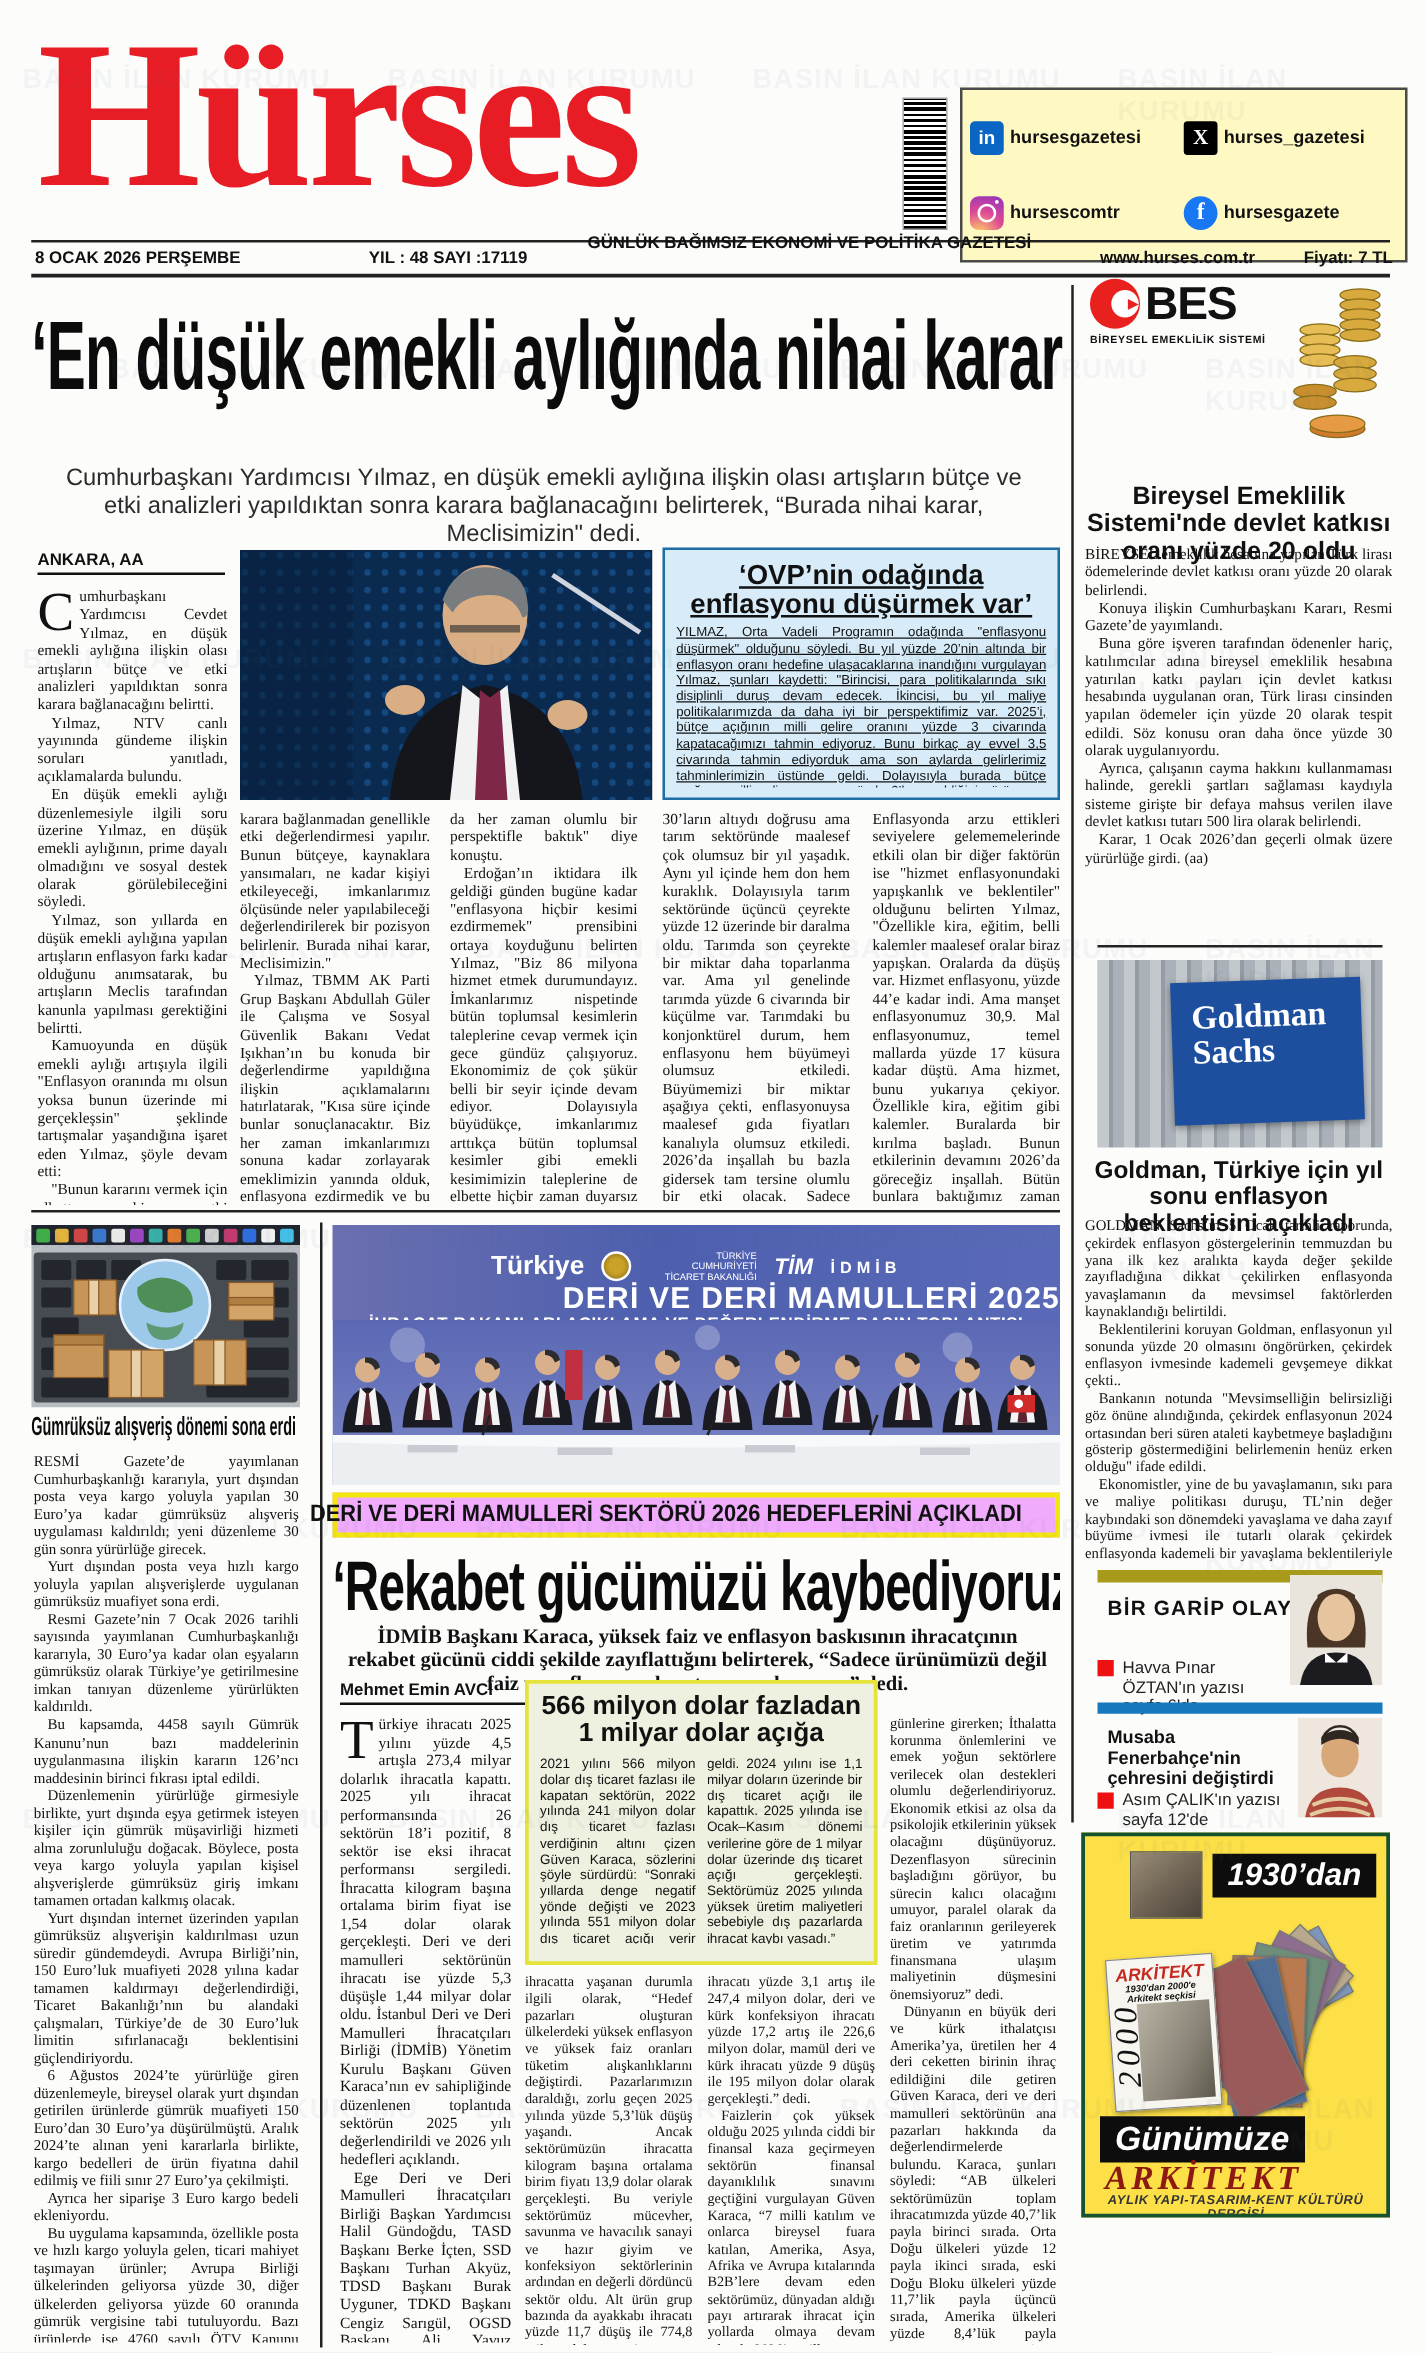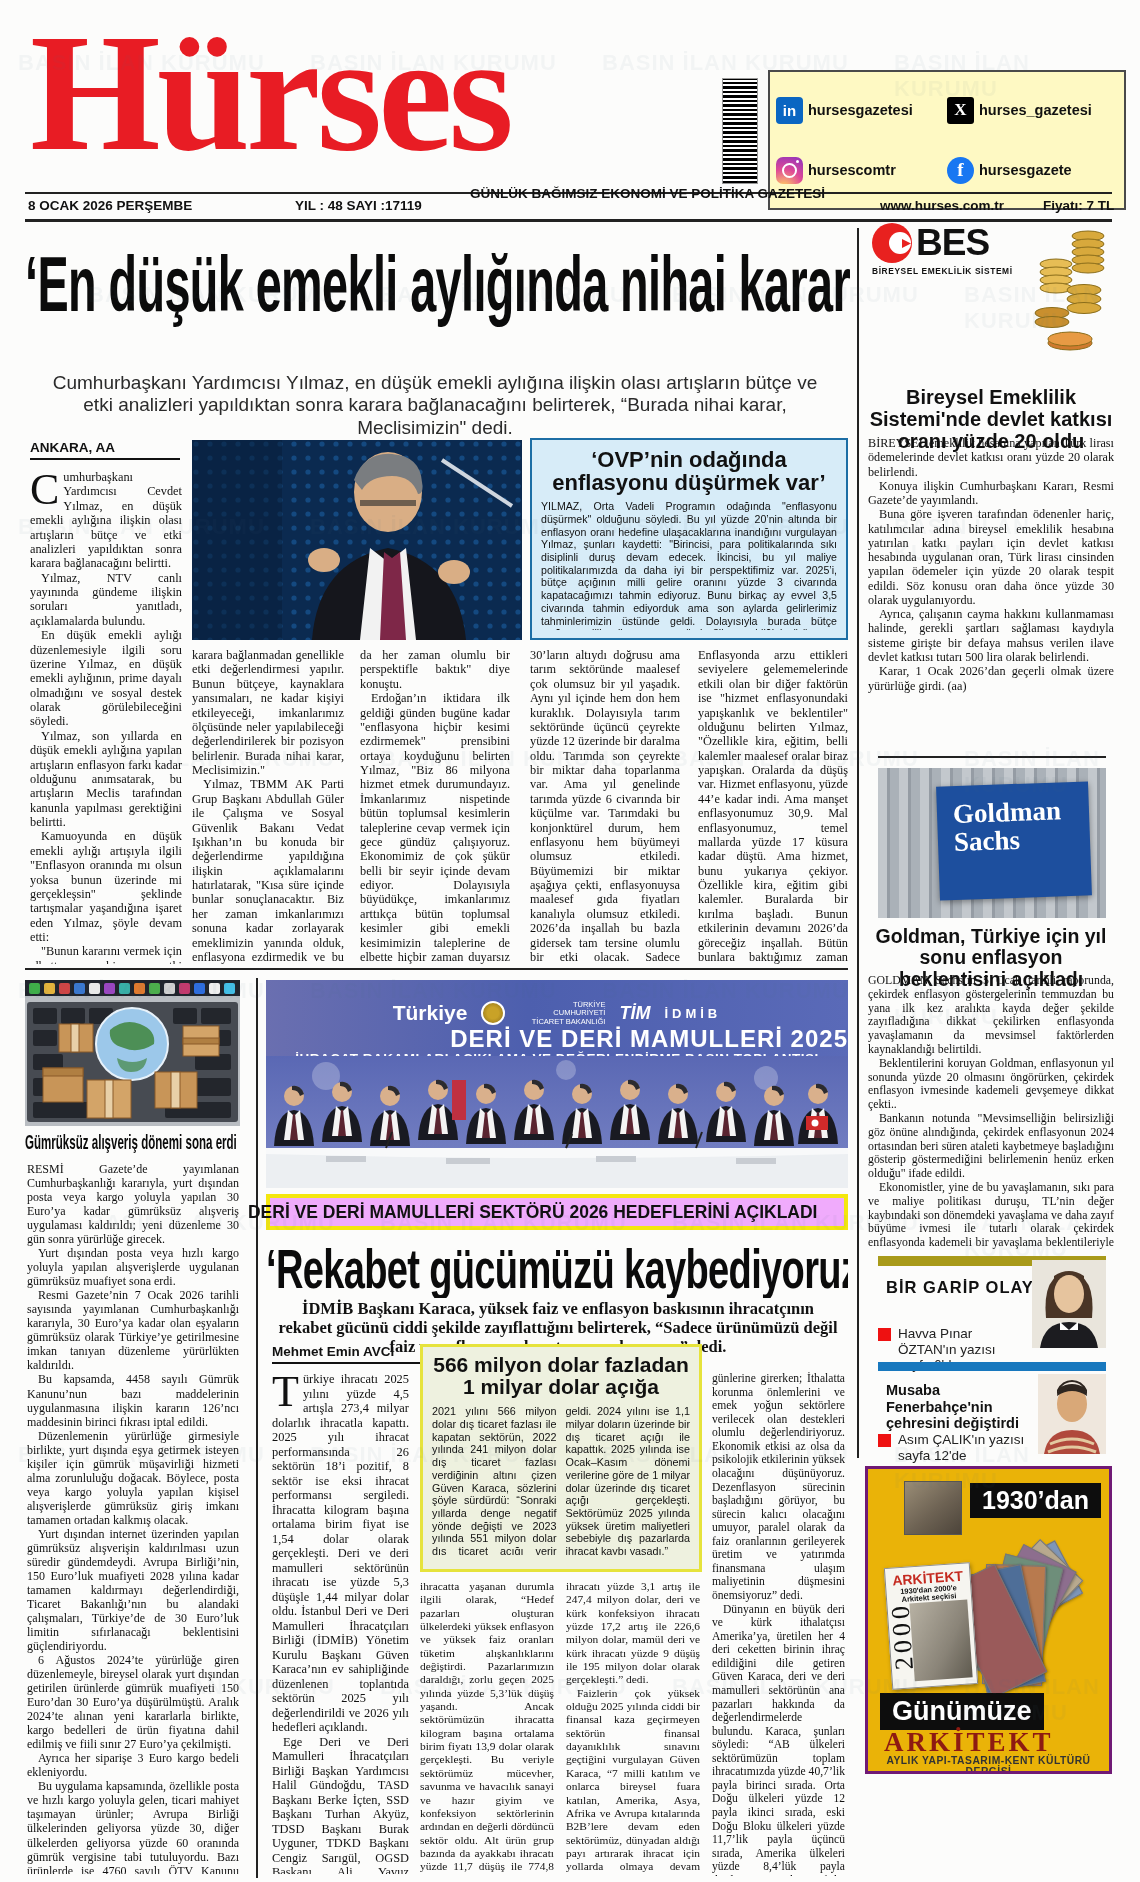--- a/index.html
+++ b/index.html
@@ -40,21 +40,21 @@
   .huge{font-family:"Liberation Sans",sans-serif;font-weight:bold;color:#0b0b0b;letter-spacing:-1px;}
   .subhead{font-family:"Liberation Sans",sans-serif;font-size:19px;color:#2b2b2b;line-height:1.18;}
   .byline{font-family:"Liberation Sans",sans-serif;font-weight:bold;font-size:13.5px;
           border-bottom:2px solid #111;padding-bottom:3px;}
   .col{font-size:12.3px;line-height:1.17;overflow:hidden;}
   .col p{margin:0;text-indent:11px;text-align:justify;}
   .col p:first-child{text-indent:0;}
   .dropcap > p:first-child::first-letter{float:left;font-size:44px;line-height:.82;
        padding:2px 4px 0 0;font-family:"Liberation Serif",serif;}
   
-  .ovpbox{background:#d7ecf8;border:2.5px solid #1d6ea5;}
+  .ovpbox{background:#d7ecf8;border:2.5px solid #1d6ea5;text-decoration:underline;}
   .ovpbox .t{font-family:"Liberation Sans",sans-serif;font-weight:bold;font-size:22px;
              line-height:1.05;text-align:center;padding:8px 4px 4px;}
   .ovpbox .bd{font-family:"Liberation Sans",sans-serif;font-size:10.6px;line-height:1.2;
               text-align:justify;padding:2px 9px;overflow:hidden;}
   .greenbox{background:#eef1df;border:3px solid #e6e33c;}
   .greenbox .t{font-family:"Liberation Sans",sans-serif;font-weight:bold;font-size:21px;
                line-height:1.05;text-align:center;padding:7px 2px 5px;}
   .greenbox .cols{display:flex;gap:9px;padding:2px 9px;}
   .greenbox .cols div{font-family:"Liberation Sans",sans-serif;font-size:10.8px;line-height:1.18;
                text-align:justify;width:50%;overflow:hidden;height:150px;}
@@ -80,21 +80,21 @@
   .emblem{width:20px;height:20px;border-radius:50%;border:2px solid #fff;display:inline-block;
           background:radial-gradient(circle,#c9a227 40%,#8a6d1a);}
   
   .gphoto{background:repeating-linear-gradient(90deg,#c3c8cd 0 9px,#959ca4 9px 12px,#aab1b8 12px 21px);
           position:relative;overflow:hidden;}
   .gsign{position:absolute;right:16px;top:16px;width:152px;height:114px;background:#1d4f9e;
          color:#fff;font-family:"Liberation Serif",serif;font-weight:bold;font-size:27px;
          line-height:1.05;padding:14px 0 0 16px;box-sizing:border-box;
          transform:rotate(-2deg);box-shadow:0 2px 6px rgba(0,0,0,.4);}
   
-  .adbox{background:#eab308;border:3px solid #701a75;overflow:hidden;}
+  .adbox{background:#fde047;border:3px solid #14532d;overflow:hidden;font-style:italic;}
   .adbar{background:#0d0d0d;color:#fff;font-family:"Liberation Sans",sans-serif;
          font-weight:bold;font-size:25px;padding:3px 12px;display:inline-block;}
   .adbrand{font-family:"Liberation Serif",serif;font-weight:bold;color:#8d1a12;
            font-size:27px;letter-spacing:3px;}
   .cover{position:absolute;background:#f6f5f0;border:1px solid #888;box-shadow:1px 2px 4px rgba(0,0,0,.35);}
   .fan{position:absolute;width:58px;height:118px;border:1px solid #777;box-shadow:1px 1px 3px rgba(0,0,0,.3);}
   .adfooter{font-family:"Liberation Sans",sans-serif;font-weight:bold;font-size:10.3px;
             color:#333;text-align:center;letter-spacing:.5px;}
   
   .besdisc{position:relative;width:40px;height:40px;display:inline-block;vertical-align:middle;}

